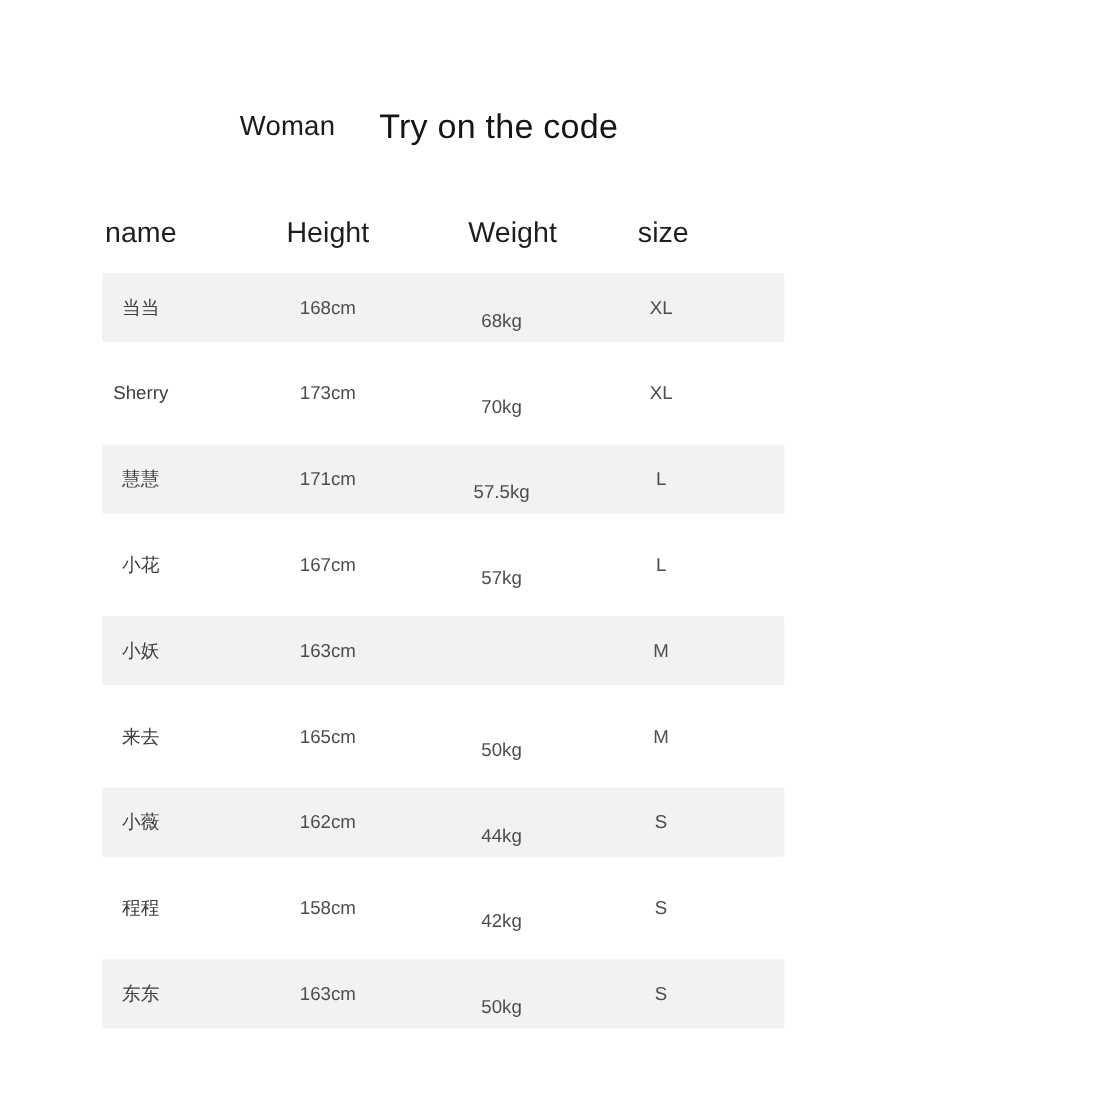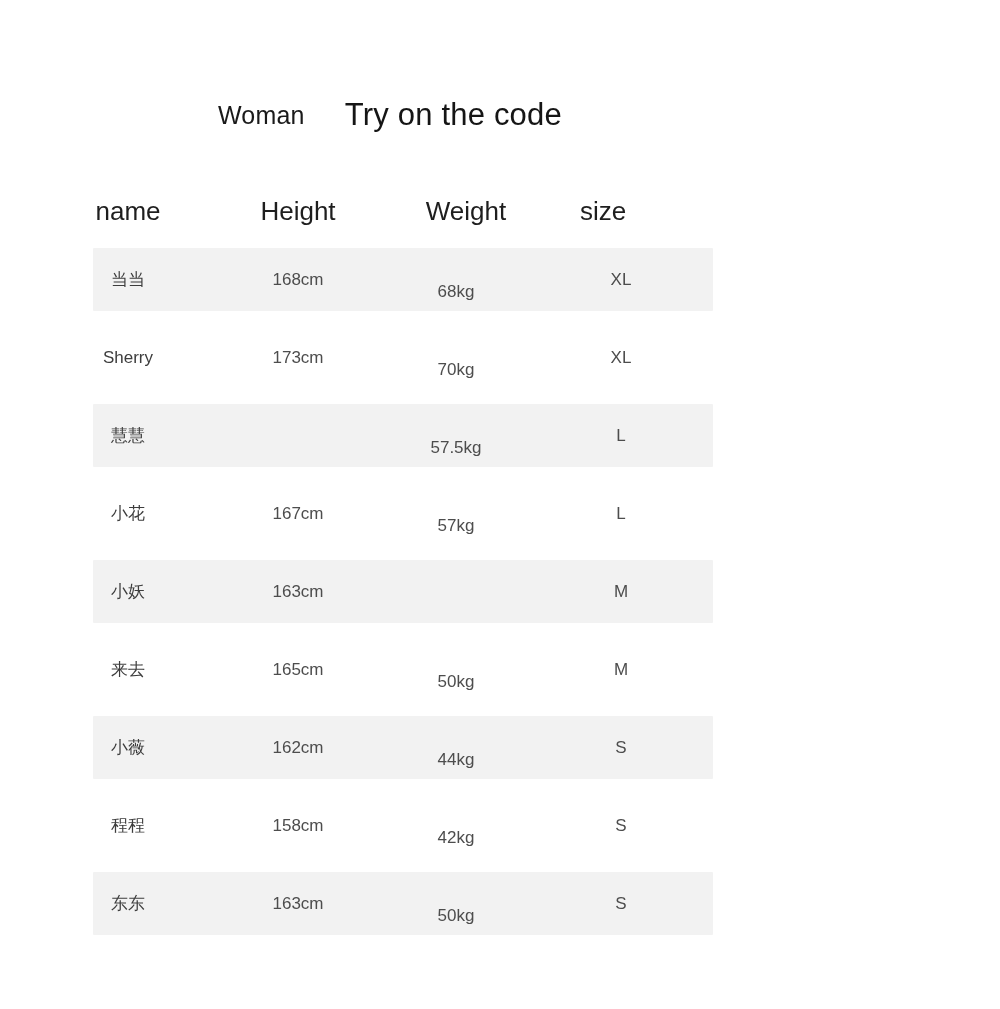--- a/index.html
+++ b/index.html
@@ -103,21 +103,21 @@
     line-height: 37px;
   }
   .cell.name-cell {
     color: #3d3d3d;
   }
 
   
   .col-name   { left: -40px; width: 150px; }
   .col-height { left: 110px; width: 190px; }
   .col-weight { left: 268px; width: 190px; margin-top: 12px; }
-  .col-size   { left: 468px; width: 120px; }
+  .col-size   { left: 448px; width: 120px; }
 
   .head-name   { left: -40px; width: 150px; }
   .head-height { left: 110px; width: 190px; }
   .head-weight { left: 278px; width: 190px; }
   .head-size   { left: 450px; width: 120px; }
 </style>
 </head>
 <body>
 
 <div id="page">
@@ -152,20 +152,21 @@
         <div class="stripe"></div>
         <div class="cell name-cell col-name">Sherry</div>
         <div class="cell col-height">173cm</div>
         <div class="cell col-weight">70kg</div>
         <div class="cell col-size">XL</div>
       </div>
 
       <div class="row">
         <div class="stripe"></div>
         <div class="cell name-cell col-name">慧慧</div>
+        <div class="cell col-height">171cm</div>
         <div class="cell col-weight">57.5kg</div>
         <div class="cell col-size">L</div>
       </div>
 
       <div class="row alt">
         <div class="stripe"></div>
         <div class="cell name-cell col-name">小花</div>
         <div class="cell col-height">167cm</div>
         <div class="cell col-weight">57kg</div>
         <div class="cell col-size">L</div>

